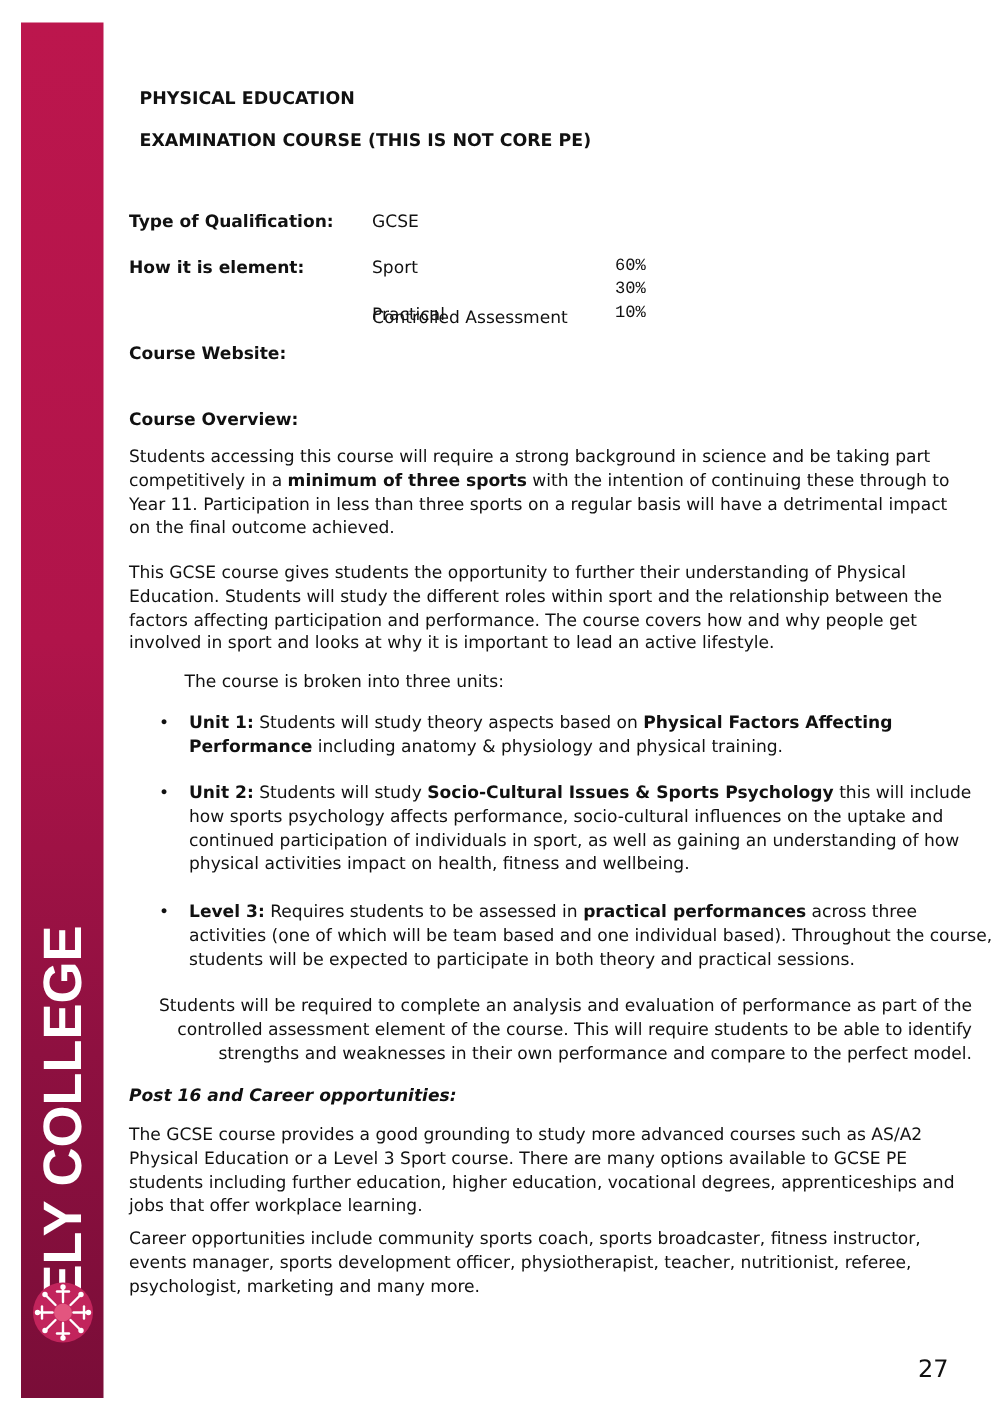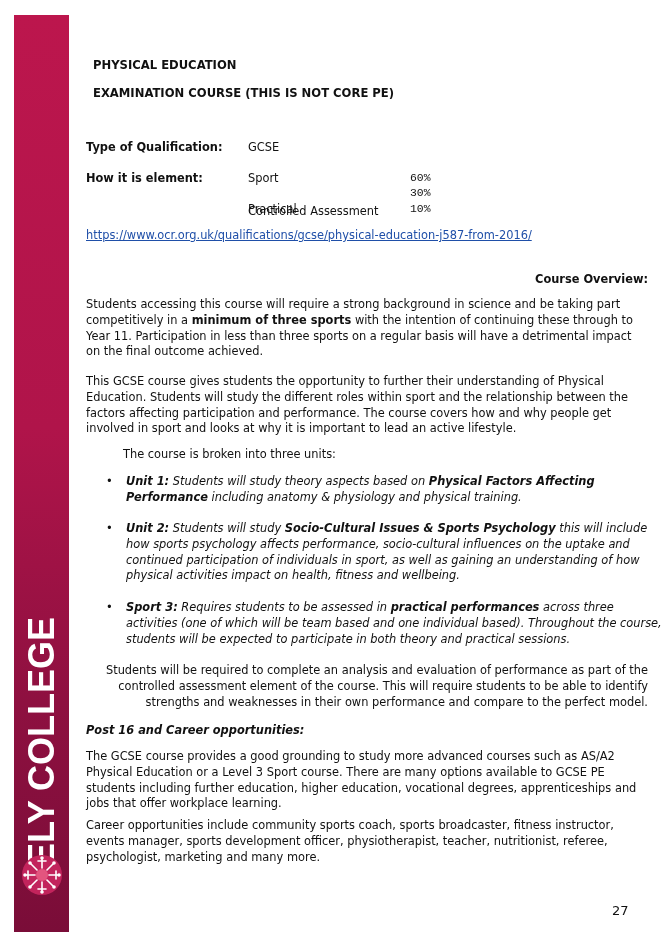--- a/index.html
+++ b/index.html
@@ -18,23 +18,23 @@
     .t2 { top: 30px; left: 7px; }
     .row { position: absolute; left: 0; }
     .bold { font-weight: bold; }
     .lbl { position: absolute; left: 0; font-weight: bold; }
     .c2 { position: absolute; left: 162px; }
     .c3 { position: absolute; left: 324px; font-family: Liberation Mono, monospace; }
     a.link { color: #1f4fa8; text-decoration: underline; }
     p { margin: 0; }
     .block { position: absolute; left: 0; width: 562px; }
     ul { margin: 0; padding: 0; list-style: none; }
-    .bullet { position: absolute; left: 20px; width: 540px; padding-left: 20px; font-style: italic; }
+    .bullet { position: absolute; left: 20px; width: 540px; padding-left: 20px; }
     .bullet::before { content: "\2022"; position: absolute; left: 0; top: 0; }
-    .pagenum { position: absolute; left: 612px; top: 903px; font-size: 13px; }
+    .pagenum { position: absolute; left: 612px; top: 903px; font-size: 16px; }
   </style>
 </head>
 <body>
 
 <div class="sidebar">
   <div class="brand">
     <div class="brand-text">ELY COLLEGE</div>
   </div>
   <svg class="emblem" viewBox="0 0 42 42">
     <circle cx="21" cy="21" r="20" fill="#c2245c"></circle>
@@ -85,35 +85,35 @@
       <span class="c2" style="top:33px;">Controlled Assessment</span>
       <span class="c3" style="top:31px;">10%</span>
     </div>
     <div>
       <span class="c2" style="top:31px;">Practical</span>
       <span class="c3" style="top:15px;">30%</span>
     </div>
   </div>
 
   <div class="block" style="top:172px;">
-    <a class="link" href="#">https://www.ocr.org.uk/qualifications/gcse/physical-education-j587-from-2016/</a>
+    <div class="bold">Course Website:</div>
   </div>
 
-  <div class="block bold" style="top:216px;text-align:right;">Course Overview:</div>
+  <div class="block bold" style="top:216px;">Course Overview:</div>
 
   <p class="block" style="top:241px;"><span>Students accessing this course will require a strong background in science and be taking part competitively in a </span><span class="bold">minimum of three sports</span><span> with the intention of continuing these through to Year 11. Participation in less than three sports on a regular basis will have a detrimental impact on the final outcome achieved.</span></p>
 
   <p class="block" style="top:318px;">This GCSE course gives students the opportunity to further their understanding of Physical Education.  Students will study the different roles within sport and the relationship between the factors affecting participation and performance.  The course covers how and why people get involved in sport and looks at why it is important to lead an active lifestyle.</p>
 
   <p class="block" style="top:391px;margin-left:37px;">The course is broken into three units:</p>
 
   <ul>
     <li class="bullet" style="top:418px;"><span class="bold">Unit 1:</span><span> Students will study theory aspects based on </span><span class="bold">Physical Factors Affecting Performance</span><span> including anatomy &amp; physiology and physical training.</span></li>
     <li class="bullet" style="top:465px;"><span class="bold">Unit 2:</span><span> Students will study </span><span class="bold">Socio-Cultural Issues &amp; Sports Psychology</span><span> this will include how sports psychology affects performance, socio-cultural influences on the uptake and continued participation of individuals in sport, as well as gaining an understanding of how physical activities impact on health, fitness and wellbeing.</span></li>
-    <li class="bullet" style="top:544px;"><span class="bold">Sport 3:</span><span> Requires students to be assessed in </span><span class="bold">practical performances</span><span> across three activities (one of which will be team based and one individual based). Throughout the course, students will be expected to participate in both theory and practical sessions.</span></li>
+    <li class="bullet" style="top:544px;"><span class="bold">Level 3:</span><span> Requires students to be assessed in </span><span class="bold">practical performances</span><span> across three activities (one of which will be team based and one individual based). Throughout the course, students will be expected to participate in both theory and practical sessions.</span></li>
   </ul>
 
   <p class="block" style="top:607px;text-align:right;">Students will be required to complete an analysis and evaluation of performance as part of the controlled assessment element of the course. This will require students to be able to identify strengths and weaknesses in their own performance and compare to the perfect model.</p>
 
   <div class="block bold" style="top:667px;font-style:italic;">Post 16 and Career opportunities:</div>
 
   <p class="block" style="top:693px;">The GCSE course provides a good grounding to study more advanced courses such as AS/A2 Physical Education or a Level 3 Sport course. There are many options available to GCSE PE students including further education, higher education, vocational degrees, apprenticeships and jobs that offer workplace learning.</p>
 
   <p class="block" style="top:762px;">Career opportunities include community sports coach, sports broadcaster, fitness instructor, events manager, sports development officer, physiotherapist, teacher, nutritionist, referee, psychologist, marketing and many more.</p>
 </div>

